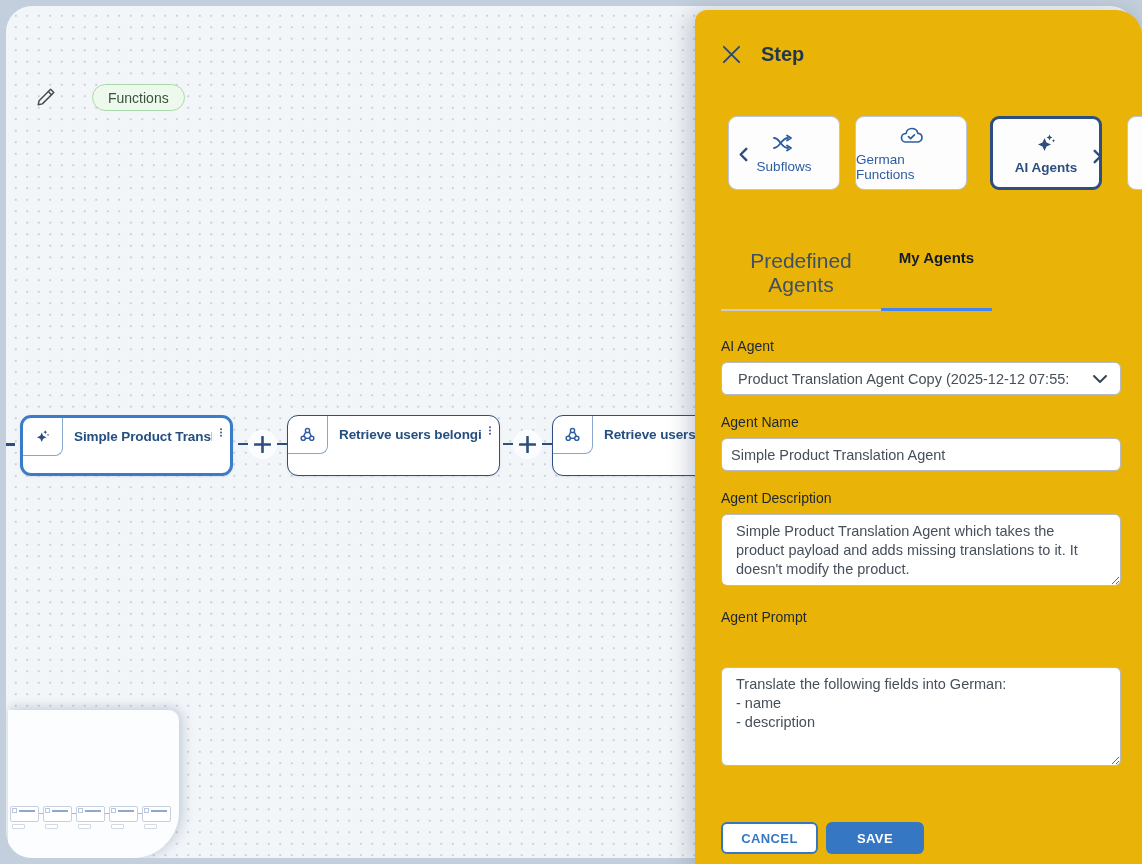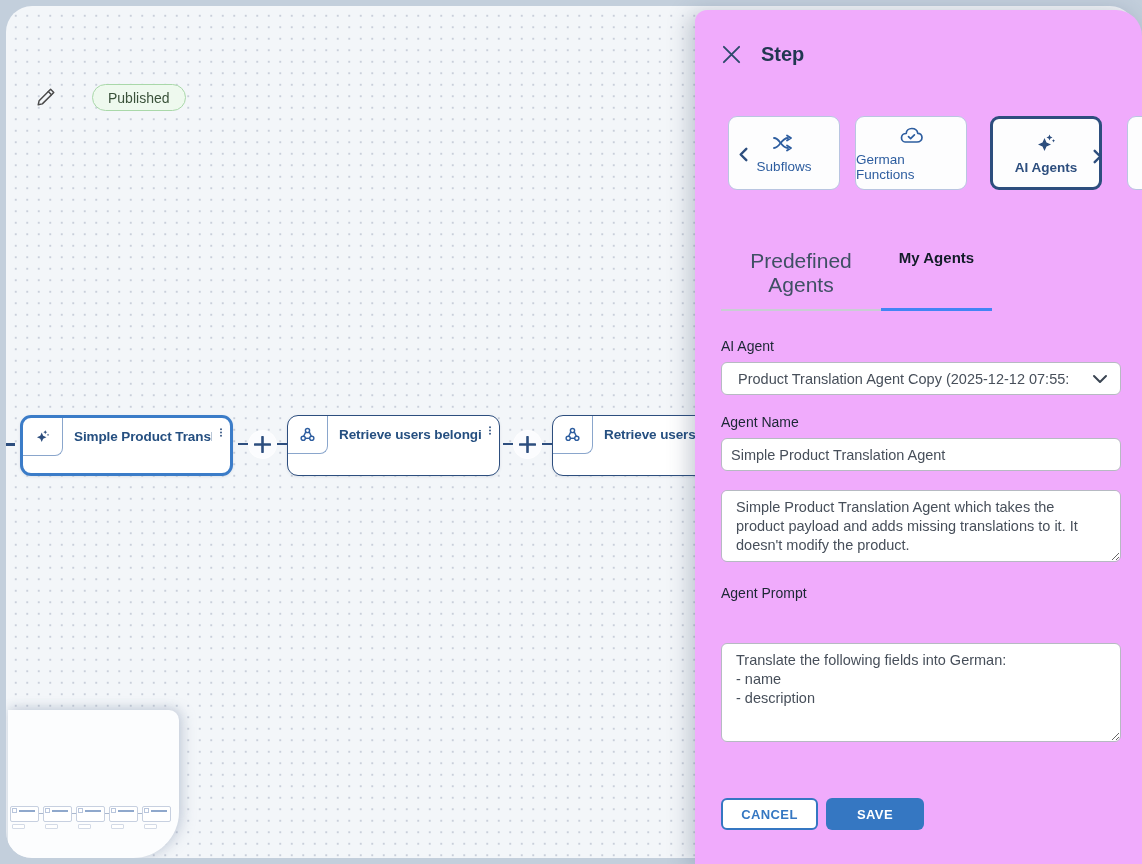--- a/index.html
+++ b/index.html
@@ -69,21 +69,21 @@
   .mini-tx { width:16px; height:2px; background:#8fa8cc; margin:3px 0 0 1px; }
   .mini-sub {
     position:absolute; top:18px; width:13px; height:5px; background:#fff;
     border:1px solid #d3dae6; border-radius:1px;
   }
   .mini-link { position:absolute; top:7px; width:4px; height:1px; background:#aab8cf; }
 
   
   .panel {
     position:absolute; left:695px; top:10px; width:447px; height:854px;
-    background:#f0abfc; border-radius:12px 26px 0 0;
+    background:#eab308; border-radius:12px 26px 0 0;
     box-shadow:-6px 2px 22px rgba(50,70,100,.28);
     overflow:hidden;
   }
   .panel-header { display:flex; align-items:center; gap:19px; padding:33px 22px 0 26px; }
   .panel-title { font-size:20px; font-weight:bold; color:#213750; }
   .close-btn { width:21px; height:21px; cursor:pointer; }
 
   .cards-wrap { position:relative; margin-top:50px; height:76px; }
   .card {
     position:absolute; top:0; width:112px; height:74px; background:#fdfdfe;
@@ -135,21 +135,21 @@
 <body>
 
 <div class="canvas">
 
   <svg class="pencil" viewBox="0 0 24 24" fill="none" stroke="#4a4a4a" stroke-width="1.6" stroke-linecap="round" stroke-linejoin="round">
     <path d="M17 3.5l3.5 3.5L8 19.5 3.5 20.5 4.5 16 17 3.5z"></path>
       <path d="M14.5 6l3.5 3.5"></path>
   </svg>
 
   <div class="badge-published">
-    <span>Published</span>
+    <span>Functions</span>
   </div>
 
   <div class="stub"></div>
 
   <div class="node sel" style="left:14px; width:213px;">
     <div class="node-iconbox">
       <svg width="19" height="19" viewBox="0 0 24 24" fill="#2d4e7e">
         <path d="M11 7 L12.8 11.2 L17 13 L12.8 14.8 L11 19 L9.2 14.8 L5 13 L9.2 11.2 Z"></path>
         <path d="M15.5 4 L16.3 5.7 L18 6.5 L16.3 7.3 L15.5 9 L14.7 7.3 L13 6.5 L14.7 5.7 Z"></path>
         <path d="M19 8.5 L19.5 9.5 L20.5 10 L19.5 10.5 L19 11.5 L18.5 10.5 L17.5 10 L18.5 9.5 Z"></path>
@@ -314,20 +314,21 @@
         </svg>
       </div>
     </div>
 
     <div class="f-group">
       <div class="f-label">Agent Name</div>
       <input class="f-input" type="text" value="Simple Product Translation Agent" style="">
     </div>
 
     <div class="f-group">
+      <div class="f-label">Agent Description</div>
       <textarea class="f-textarea ta-desc" style="">Simple Product Translation Agent which takes the product payload and adds missing translations to it. It doesn't modify the product.</textarea>
     </div>
 
     <div class="f-group">
       <div class="f-label">Agent Prompt</div>
       <textarea class="f-textarea ta-prompt" style="">Translate the following fields into German:
 - name
 - description</textarea>
     </div>
   </div>

